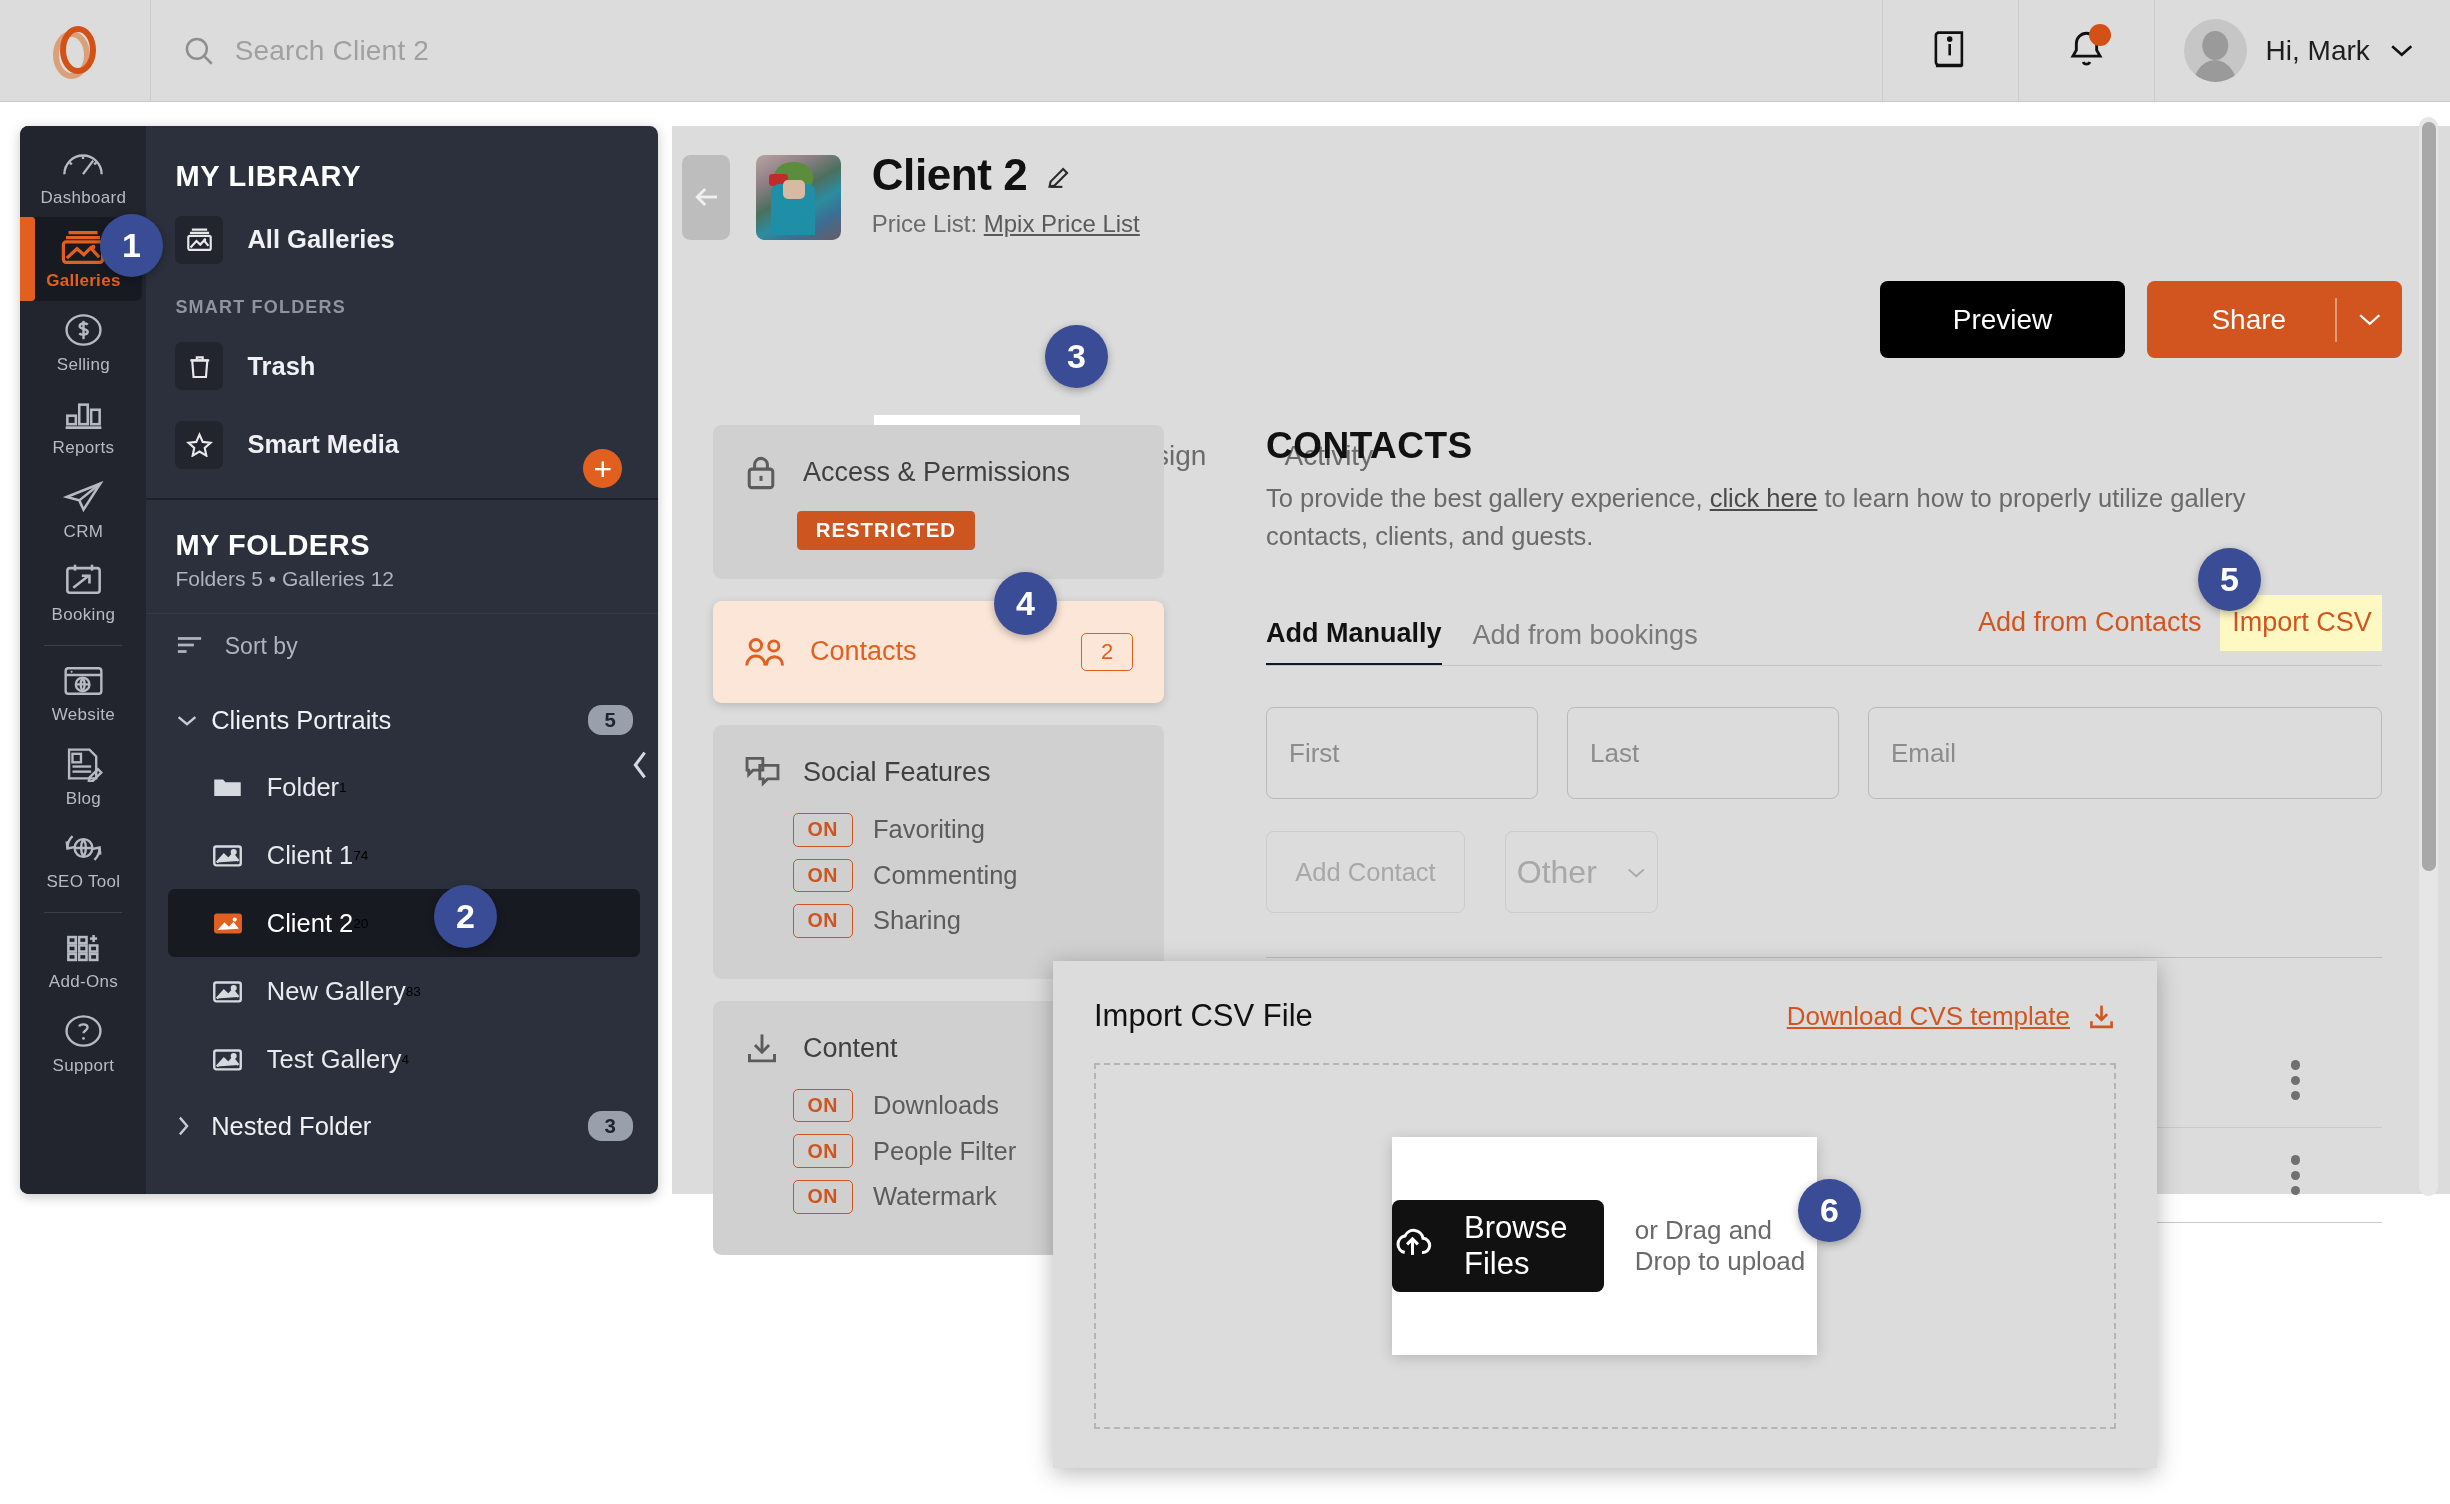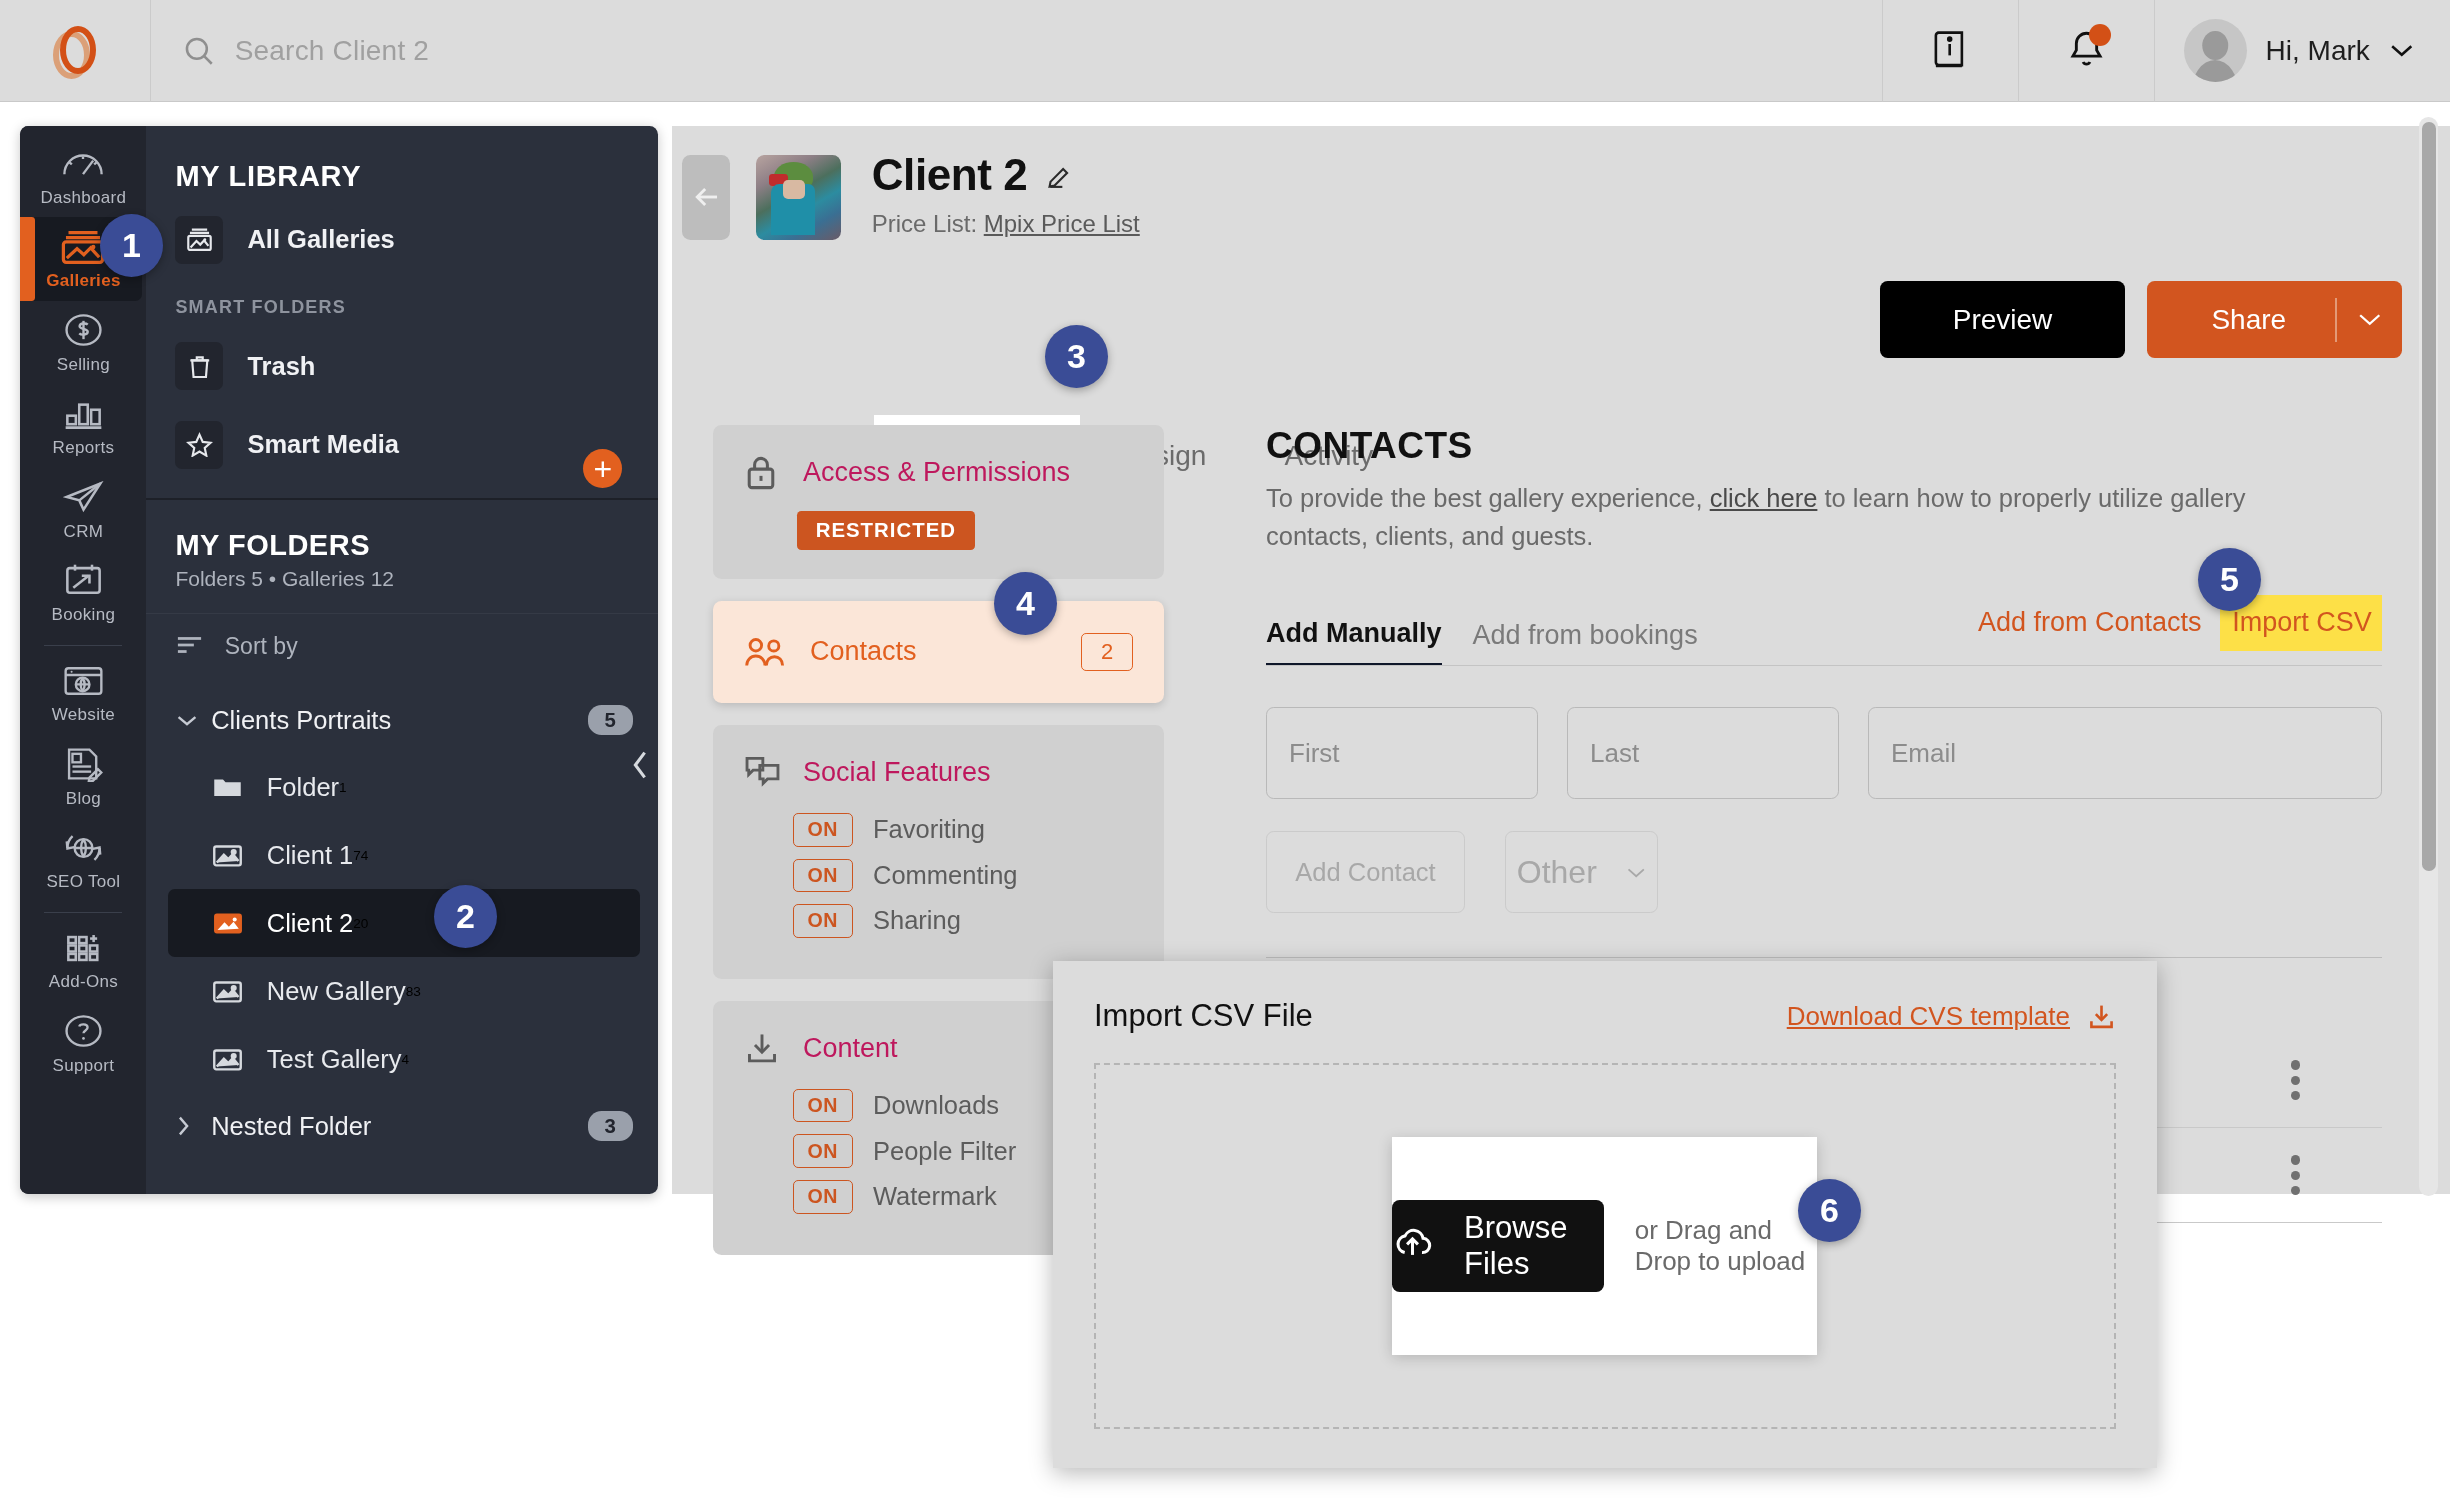--- a/index.html
+++ b/index.html
@@ -141,21 +141,21 @@
   .tabs { position:absolute; left:10.2px; top:289px; display:flex; align-items:flex-end; gap:0; }
   .tab { font-size:28px; color:#6b6b6b; padding:0 39px 18.7px 39px; }
   .tab.active { color:#111111; font-weight:bold; background:#ffffff; padding:22px 48px 15.3px 48px;
     border-bottom:6px solid #d2551f; }
 
   
   .settings-col { position:absolute; left:713px; top:425px; width:451px; }
   .scard { background:#d0d0d0; border-radius:8.5px; padding:29px 31px; margin-bottom:22px; }
   .scard-hdr { display:flex; align-items:center; gap:22px; }
   .scard-hdr .ico { width:37px; height:37px; color:#5c5c5c; display:flex; align-items:center;}
-  .scard-hdr .lbl { font-size:27px; color:#be185d; }
+  .scard-hdr .lbl { font-size:27px; color:#404040; }
   .restricted { display:inline-block; background:#cc5520; color:#ffffff; font-size:20.4px;
     font-weight:bold; letter-spacing:1px; border-radius:4.3px; padding:7.7px 18.7px; margin:20.4px 0 0 53px; }
   .contacts-card { background:#fbe6d8; border-radius:8.5px; padding:32px 31px; margin-bottom:22px;
     display:flex; align-items:center; box-shadow:0 2.6px 8.5px rgba(0,0,0,0.15); }
   .contacts-card .ico { width:44px; height:37px; color:#e2601f; display:flex; align-items:center;}
   .contacts-card .lbl { font-size:27px; color:#e2601f; margin-left:22px; }
   .contacts-card .cnt { margin-left:auto; border:1.7px solid #e2601f; color:#e2601f;
     font-size:22px; border-radius:5.1px; padding:5.1px 18.7px; }
   .toglist { margin-top:22px; padding-left:49px; }
   .togrow { display:flex; align-items:center; gap:20.4px; margin-bottom:12px; }
@@ -166,21 +166,21 @@
   
   .contacts-main { position:absolute; left:1266px; top:425px; right:68px; }
   .c-title { font-size:37px; font-weight:bold; color:#111111; letter-spacing:0.5px; }
   .c-desc { font-size:25.5px; color:#6a6a6a; line-height:1.5; margin-top:12px; max-width:1046px; }
   .c-desc a { color:#4a4a4a; text-decoration:underline; }
   .c-tabs { display:flex; align-items:flex-end; margin-top:39px; position:relative; }
   .ctab { font-size:27px; color:#7a7a7a; margin-right:31px; padding-bottom:13.6px; }
   .ctab.active { color:#111111; font-weight:bold; border-bottom:2px solid #0f172a; }
   .c-right-links { margin-left:auto; display:flex; align-items:center; gap:0; padding-bottom:13.6px;}
   .lnk-orange { font-size:27px; color:#d2551f; }
-  .lnk-boxed { font-size:27px; color:#d2551f; background:#fde047; padding:12px 10.2px 13.6px 12px;
+  .lnk-boxed { font-size:27px; color:#d2551f; background:#fef9c3; padding:12px 10.2px 13.6px 12px;
     margin-left:18.7px; }
   .c-tabs-rule { height:1.7px; background:#c4c4c4; margin-top:0; }
 
   .fieldrow { display:flex; gap:29px; margin-top:41px; }
   .fld { height:92px; border:1.7px solid #b9b9b9; border-radius:7.7px; background:transparent;
     display:flex; align-items:center; padding:0 22px; font-size:26px; color:#8c8c8c; }
   .fld.first { width:272px; } .fld.last { width:272px; } .fld.email { flex:1; }
   .btnrow { display:flex; gap:24px; margin-top:32px; }
   .btn-addcontact { width:199px; height:82px; border:1.7px solid #cbcbcb; border-radius:7.7px;
     display:flex; align-items:center; justify-content:center; font-size:25.5px; color:#a8a8a8; }

